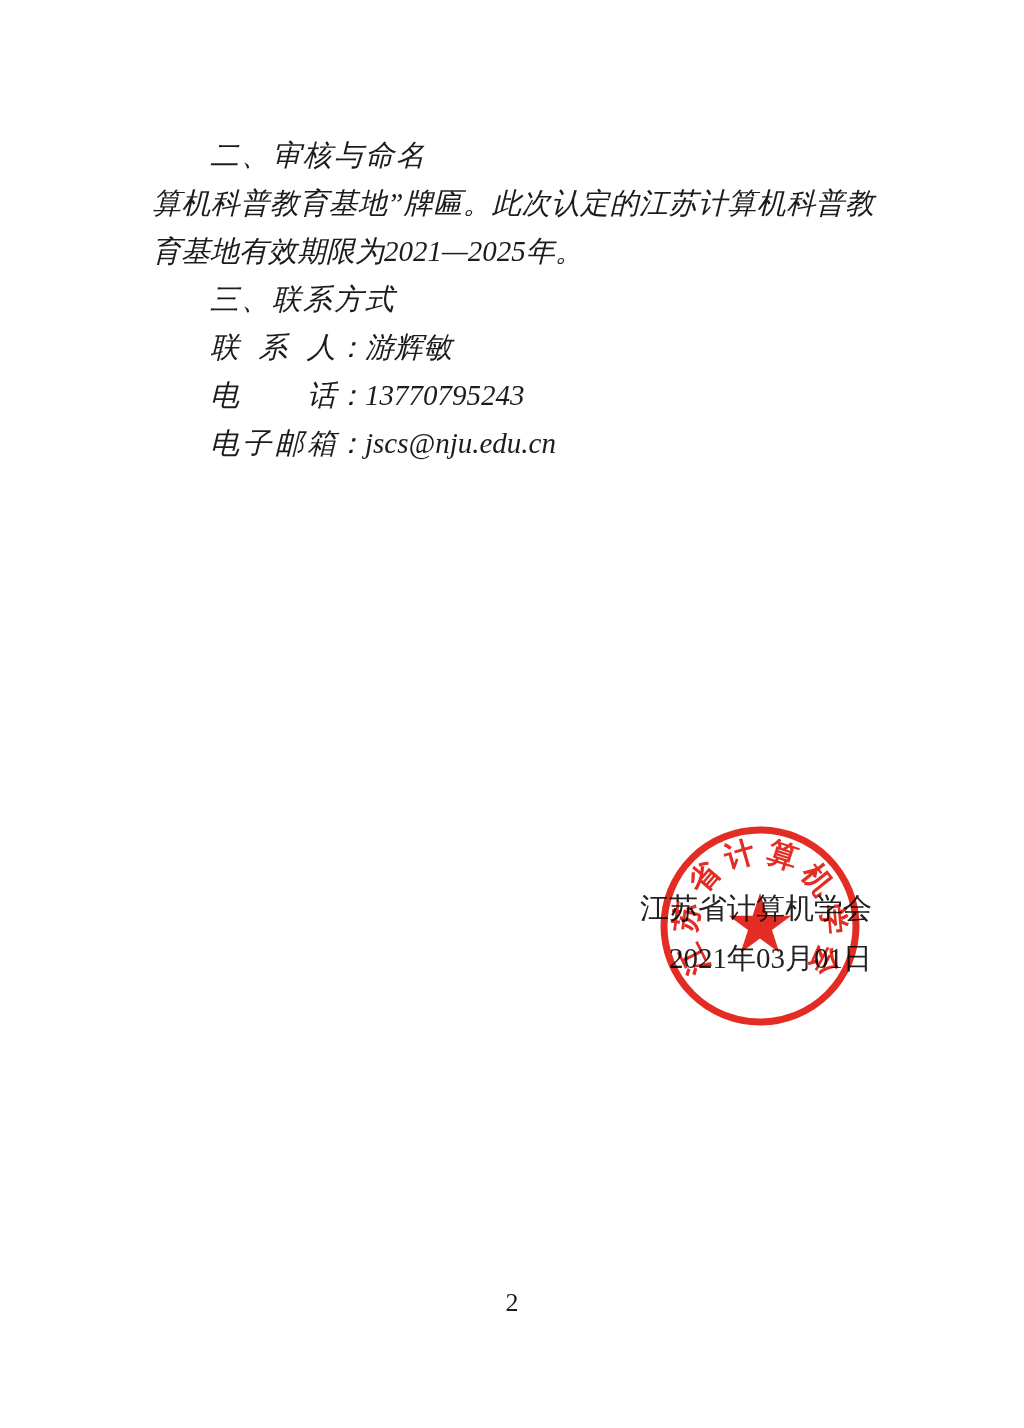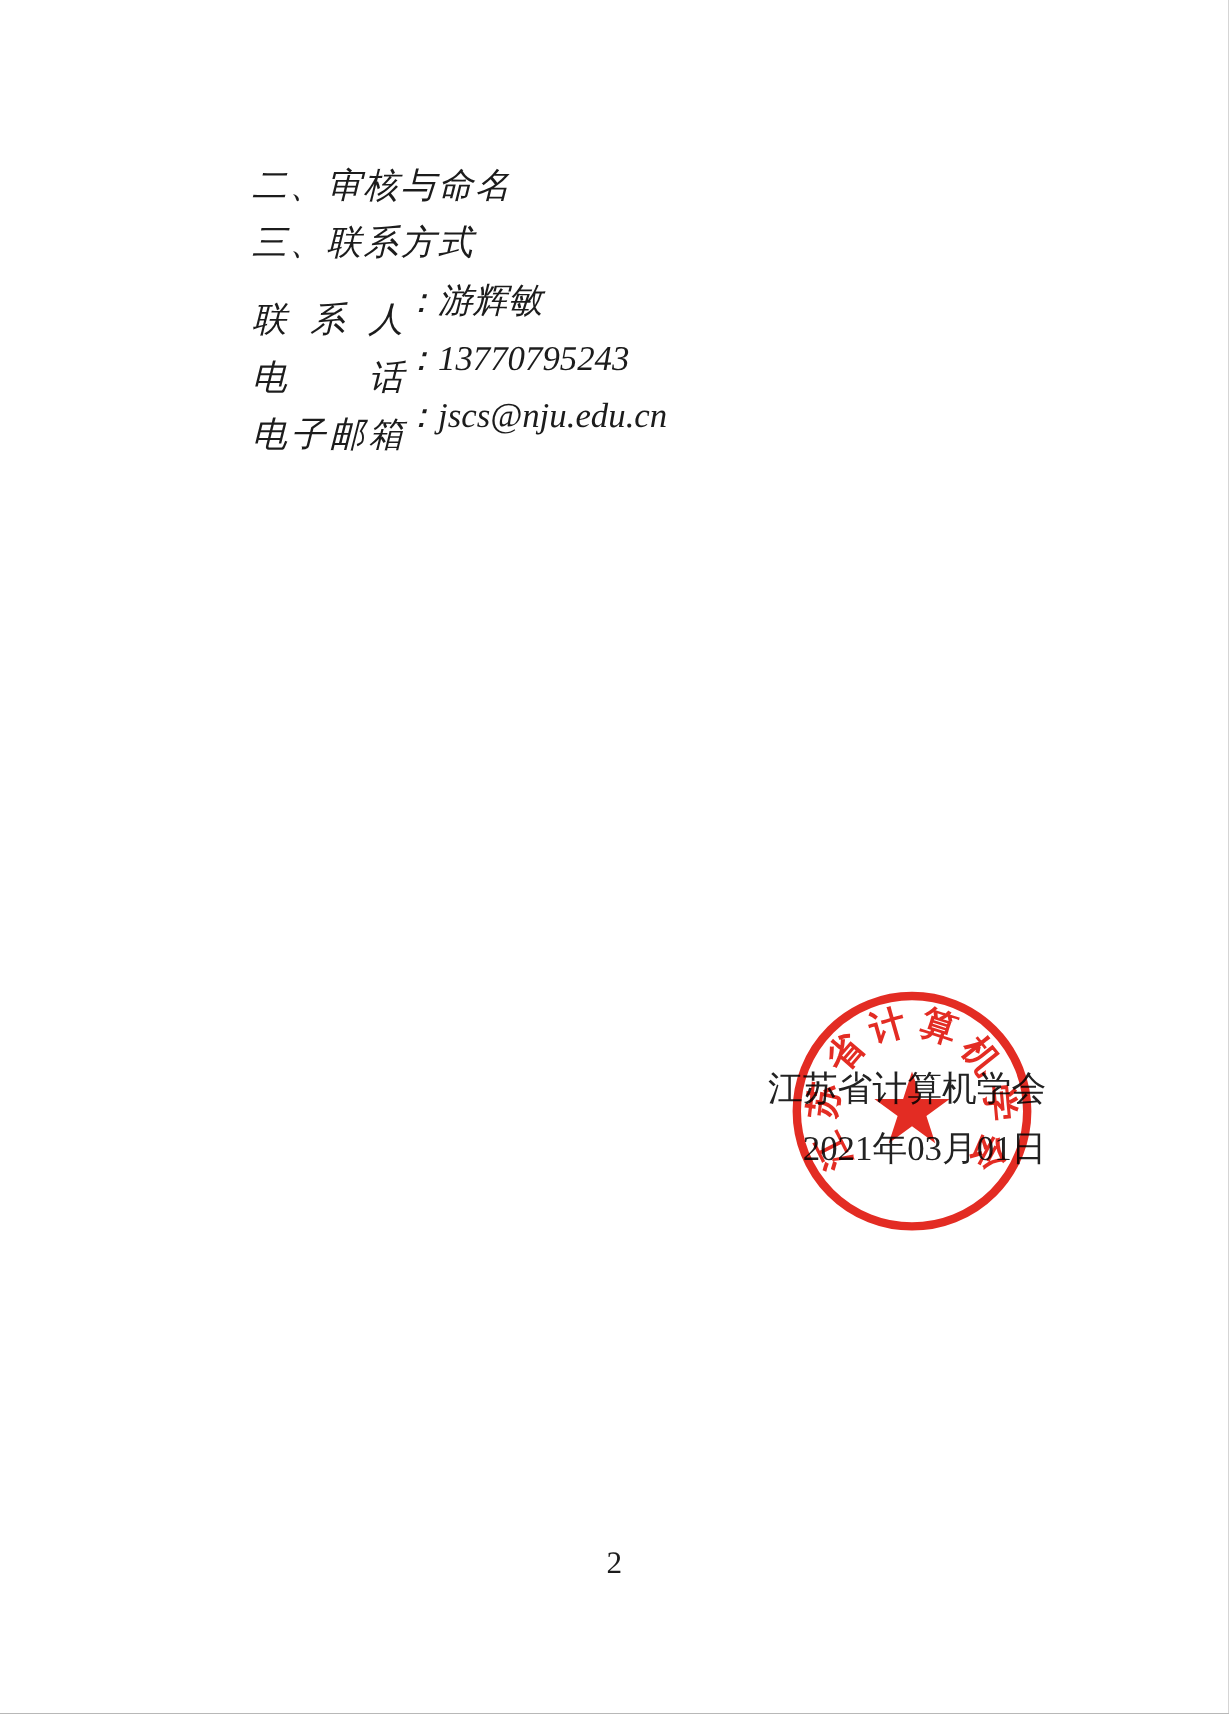--- a/index.html
+++ b/index.html
@@ -22,21 +22,20 @@
   .jline { text-align:justify; text-align-last:justify; white-space:normal; }
   .indent { padding-left:58px; }
   .heading { letter-spacing:2px; }
   .blank { height:48px; }
   .clabel {
     display:inline-block;
     width:126px;
     text-align:justify;
     text-align-last:justify;
     vertical-align:top;
-    margin-top:16px;
   }
   .signature {
     position:absolute;
     right:152px; top:883px;
     text-align:right;
     font-size:29px;
     line-height:50px;
     color:#222222;
   }
   .seal {
@@ -60,20 +59,22 @@
   }
 </style>
 </head>
 <body>
 
 <div class="page">
 
   <div class="content">
     <div class="line indent heading">二、审核与命名</div>
 
+    <div class="line jline">算机科普教育基地”牌匾。此次认定的江苏计算机科普教</div>
+    <div class="line">育基地有效期限为2021—2025年。</div>
 
     <div class="line indent heading">三、联系方式</div>
 
     <div class="line indent"><span class="clabel">联系人</span><span>：</span><span>游辉敏</span></div>
 
     <div class="line indent"><span class="clabel">电话</span><span>：</span><span>13770795243</span></div>
 
     <div class="line indent"><span class="clabel">电子邮箱</span><span>：</span><span>jscs@nju.edu.cn</span></div>
 
     <div class="blank"></div>

